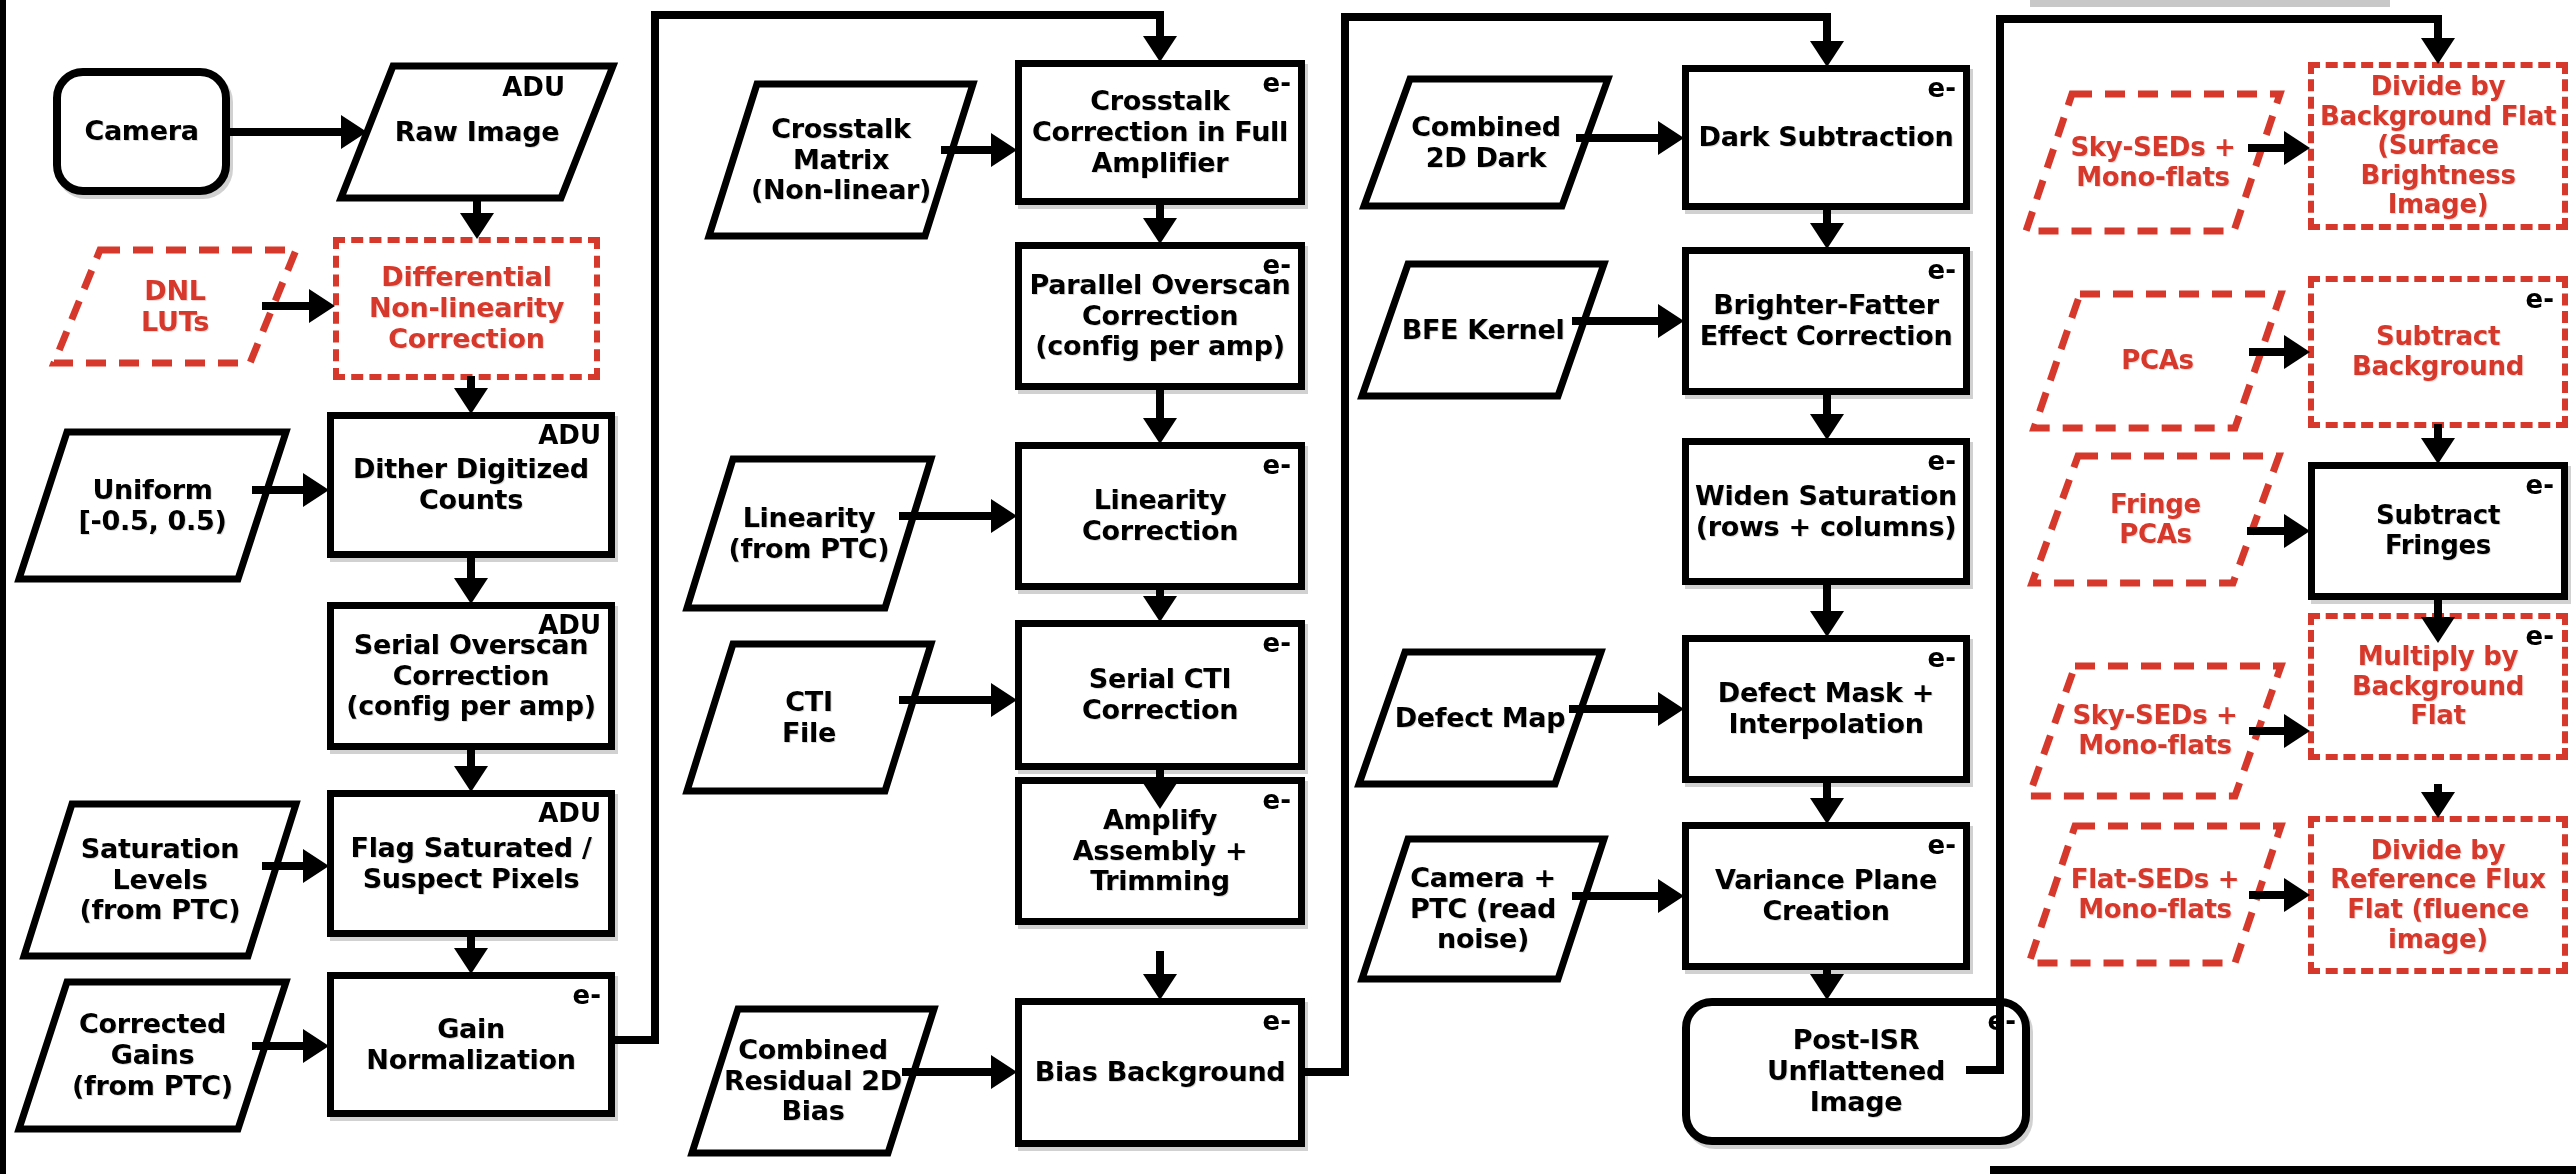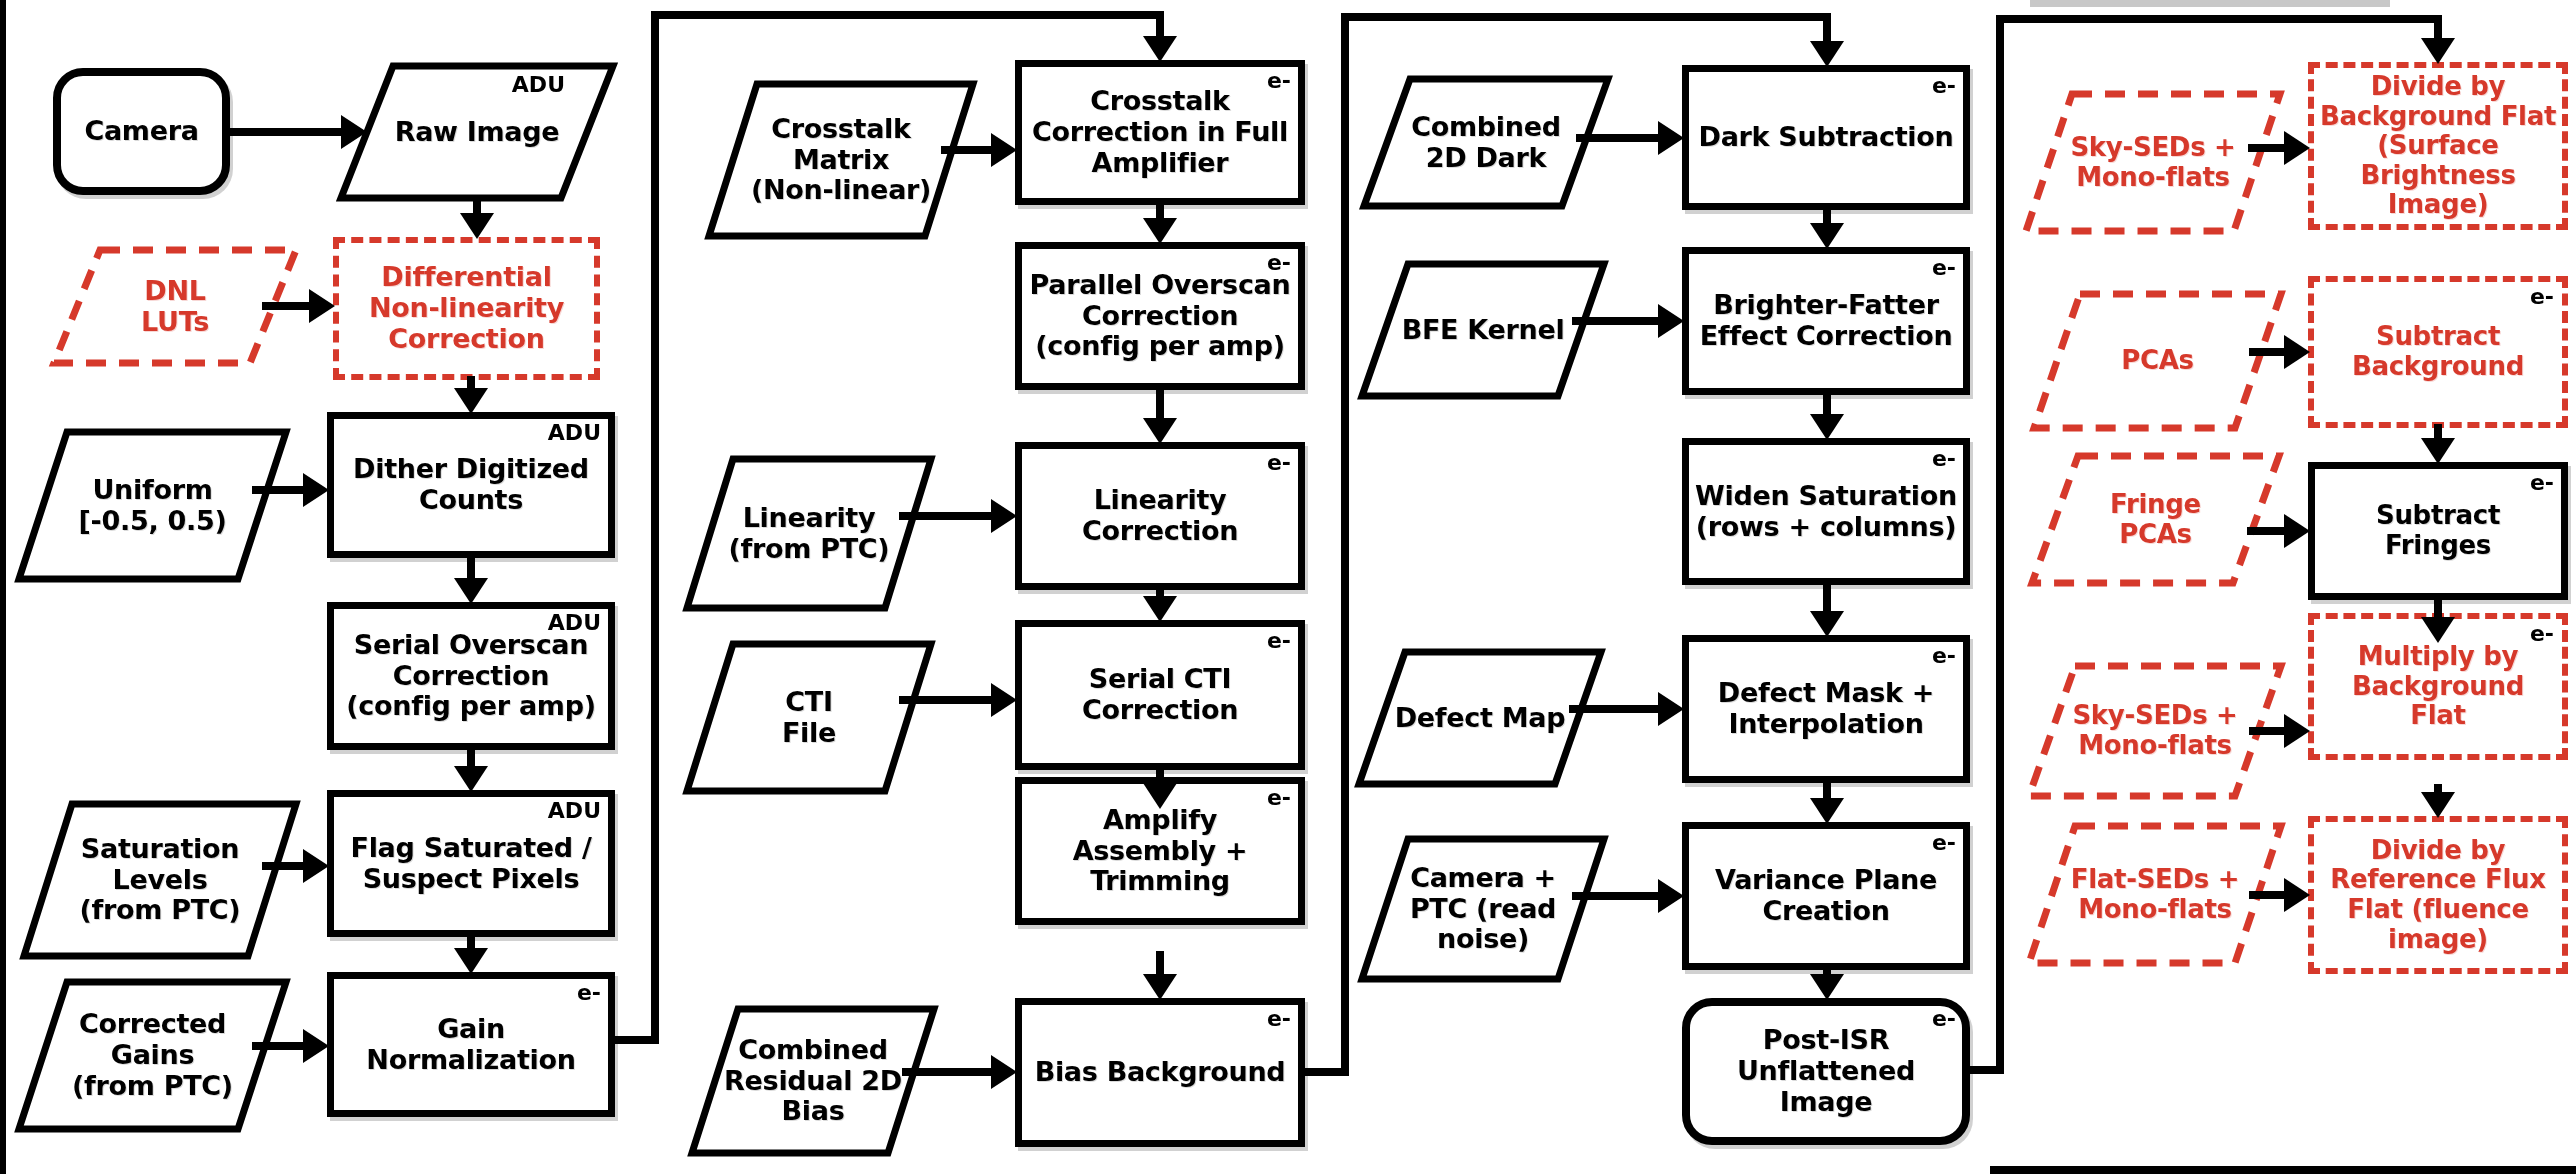--- a/index.html
+++ b/index.html
@@ -29,21 +29,21 @@
     white-space:pre-line;
     font-size:27px;line-height:1.14;
     color:#000;letter-spacing:-0.3px;
     padding:4px 10px;box-sizing:border-box;
     text-shadow:1px 1px 0 rgba(0,0,0,0.15);
   }
   .lbl.small{font-size:26px;}
   .lbl.red{color:var(--red);text-shadow:1px 1px 0 rgba(214,57,43,0.2);}
   .unit{
     position:absolute;top:8px;right:14px;
-    font-size:22px;color:#000;
+    font-size:26px;color:#000;
   }
   .unit.inset{right:52px;top:10px;}
   .seg{position:absolute;background:#000;}
   .artifact{position:absolute;}
 </style>
 </head>
 <body>
 
 <div id="stage" style="--red: #d6392b;">
     <div class="node" style="left: 53px; top: 68px; width: 177px; height: 127px;">
@@ -235,21 +235,21 @@
       <div class="lbl">Camera +
 PTC (read
 noise)</div>
     </div>
     <div class="node" style="left: 1682px; top: 822px; width: 288px; height: 148px;">
       <div class="box"></div>
       <div class="lbl">Variance Plane
 Creation</div>
       <div class="unit">e-</div>
     </div>
-    <div class="node" style="left: 1682px; top: 998px; width: 288px; height: 147px;">
+    <div class="node" style="left: 1682px; top: 998px; width: 348px; height: 147px;">
       <div class="box rounded"></div>
       <div class="lbl">Post-ISR
 Unflattened
 Image</div>
       <div class="unit">e-</div>
     </div>
     <div class="node" style="left: 2022px; top: 90px; width: 262px; height: 145px;">
       <svg class="shape-svg" width="262" height="145">
         <polygon points="50,4 258,4 212,141 4,141" fill="#ffffff" stroke="#d6392b" stroke-width="7" stroke-dasharray="20 13"></polygon>
       </svg>

